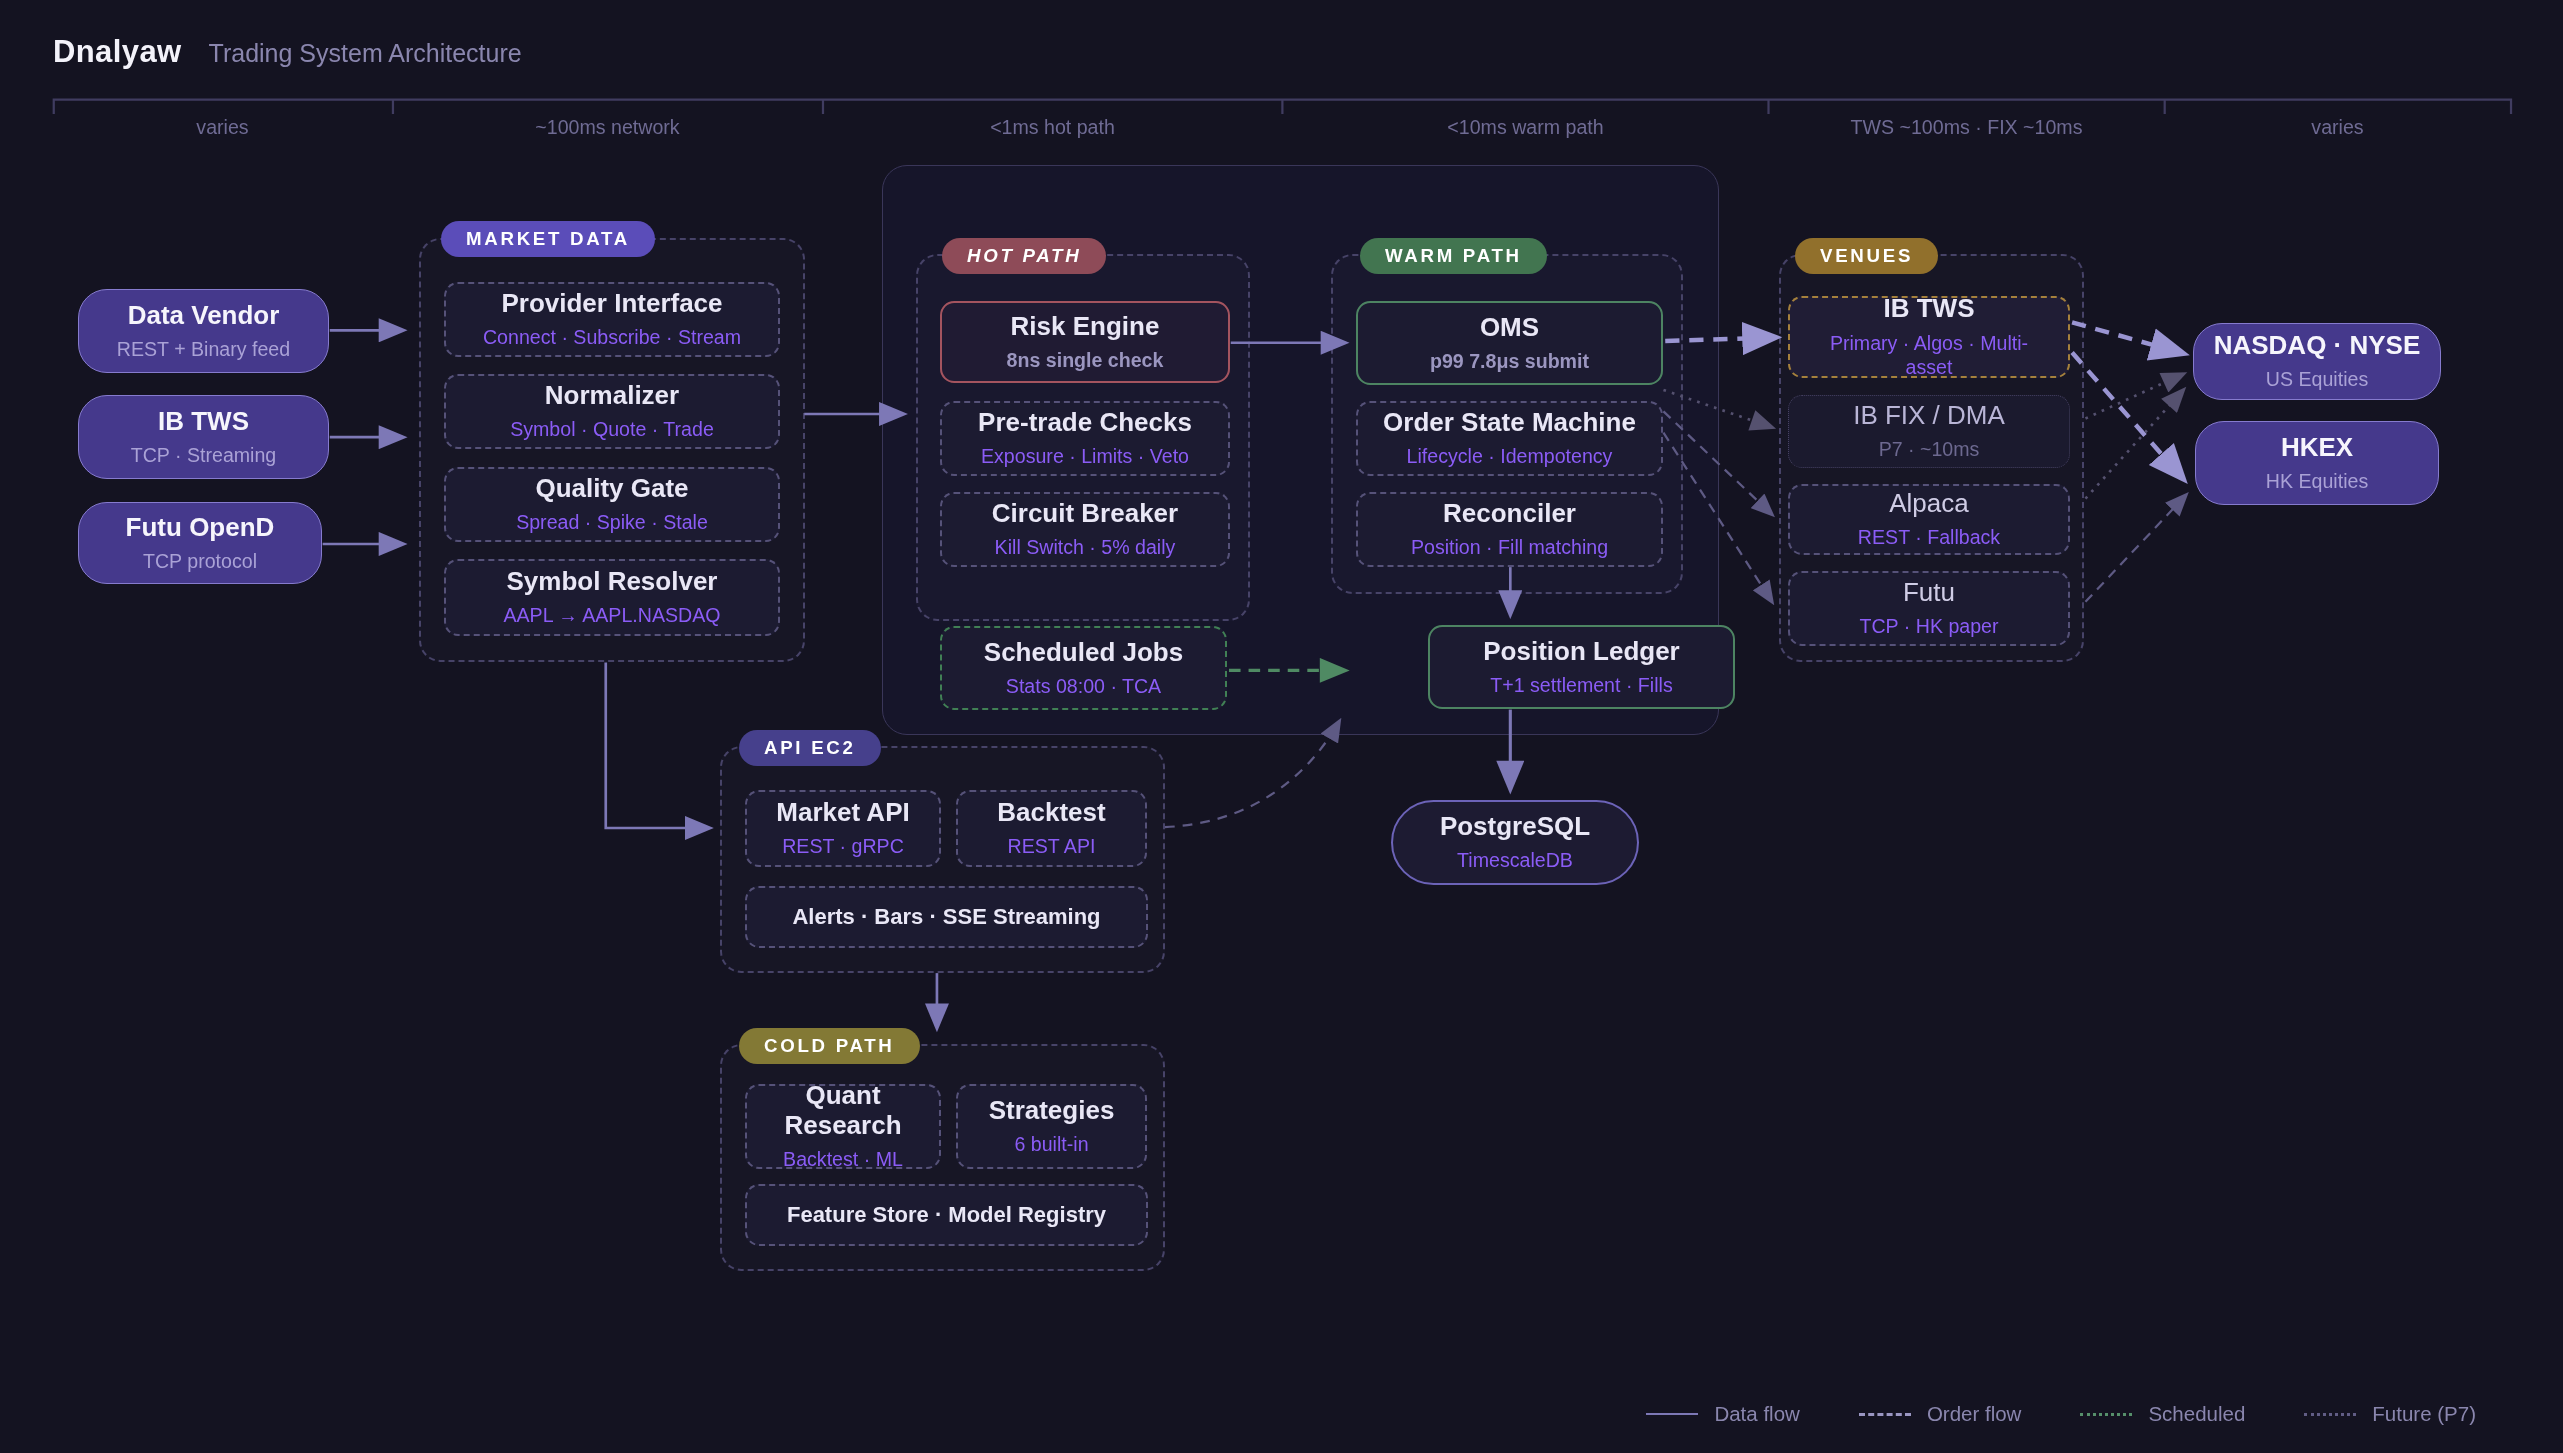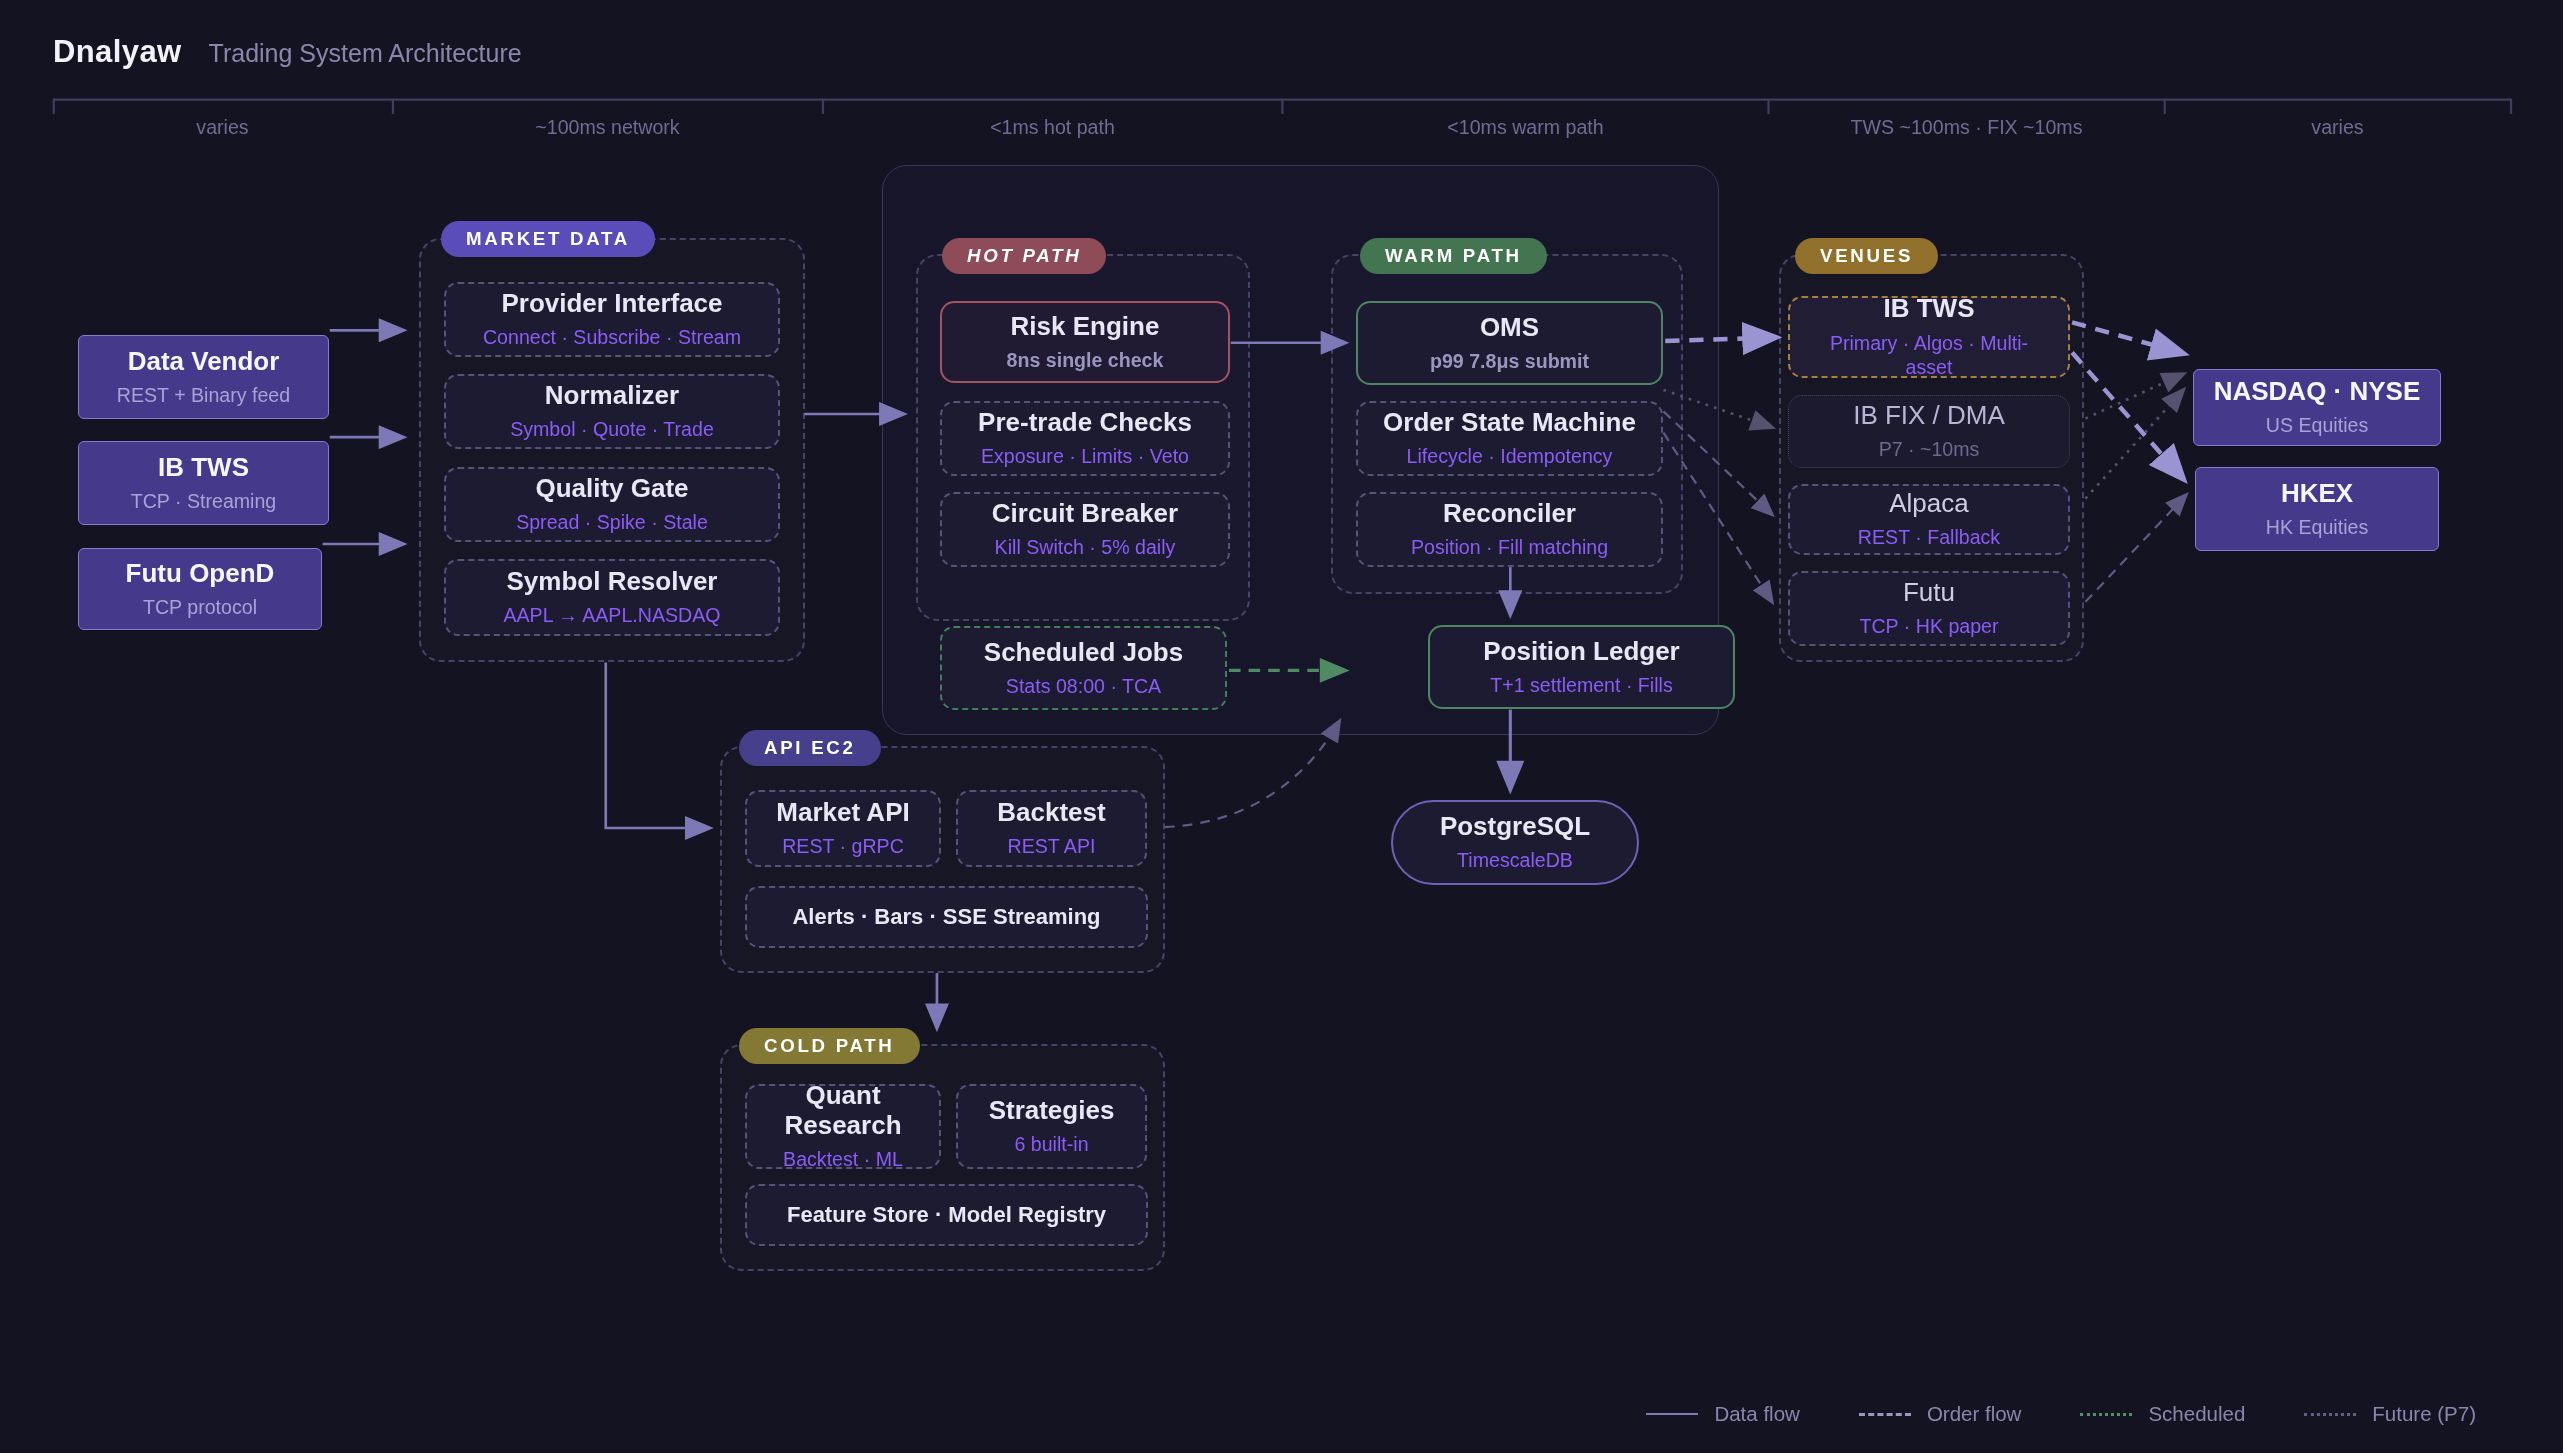--- a/index.html
+++ b/index.html
@@ -12,21 +12,21 @@
   .hdr .subtitle{font-size:25px;color:#8a86ae;font-weight:400;}
   
   .tl-label{position:absolute;top:116px;width:321px;text-align:center;font-size:19.6px;color:#6f6b94;}
   
   .node{position:absolute;display:flex;flex-direction:column;align-items:center;justify-content:center;
         text-align:center;gap:6.2px;border-radius:14.2px;box-sizing:border-box;padding:5.3px 10.7px;}
   .node .t{font-size:26px;font-weight:700;color:#e9e7f6;line-height:1.15;}
   .node .s{font-size:19.6px;color:#8collapse;} 
   .node .s{font-size:19.6px;color:#8residual;}
   .node .s{font-size:19.6px;color:#8b5cf6;line-height:1.25;}
-  .filled{background:#45398c;border:1.8px solid #867bce;border-radius:6px;margin-top:46px;}
+  .filled{background:#45398c;border:1.8px solid #867bce;border-radius:29px;}
   .filled .t{color:#f6f5fc;}
   .filled .s{color:#aaa2d6;}
   .dashedbox{background:#1c1b31;border:2.7px dashed #565279;}
   .red-solid{background:#201b33;border:2.7px solid #a4545f;}
   .green-solid{background:#1c1b31;border:2.7px solid #4d8462;}
   .green-dashed{background:#1c1b31;border:2.7px dashed #418055;align-items:center;}
   .gold-dotted{background:#201d35;border:2.7px dashed #a5813c;}
   .faint-dotted{background:#1b1a2e;border:1.8px dotted #474263;}
   .pg{background:#1d1b32;border:2.7px solid #6c63b8;border-radius:43px;}
   

